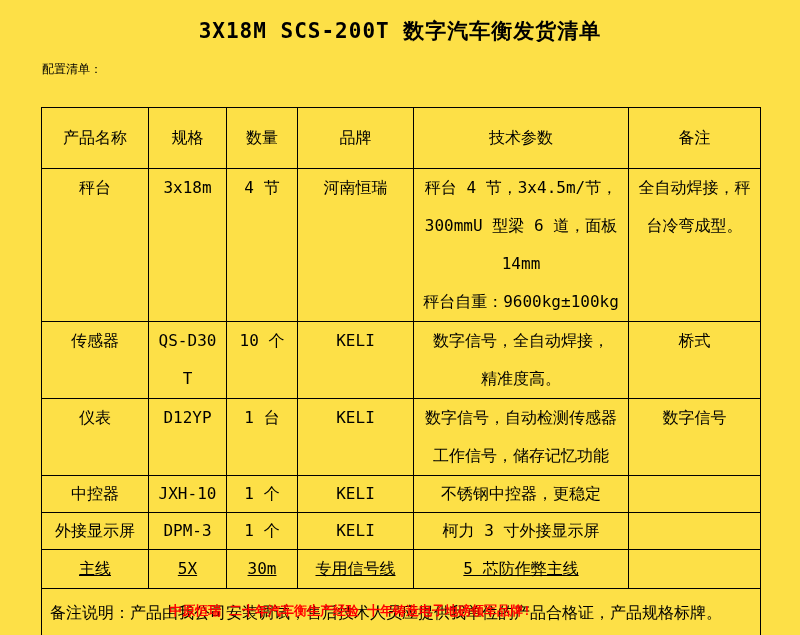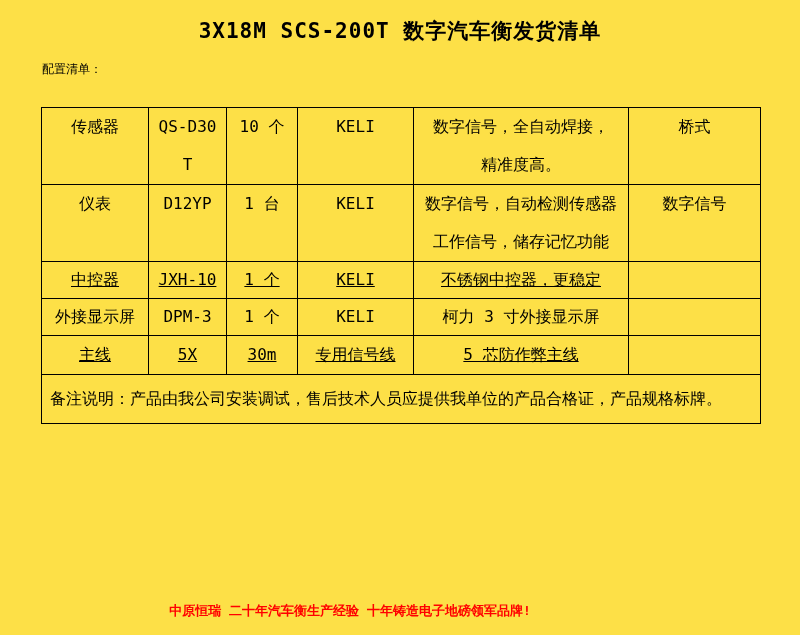--- a/index.html
+++ b/index.html
@@ -54,21 +54,21 @@
     word-break: break-all;
   }
   tr.rowh { height: 61px; }
   tr.rowh th { vertical-align: middle; line-height: 20px; }
   tr.r1 { height: 115px; }
   tr.r1 td { line-height: 38px; }
   tr.r2 { height: 75px; }
   tr.r2 td { line-height: 38px; }
   tr.r3 { height: 76px; }
   tr.r3 td { line-height: 38px; }
-  tr.r4 { height: 37px; text-decoration: underline; }
+  tr.r4 { height: 37px; }
   tr.r4 td { line-height: 36px; }
   tr.r5 { height: 37px; margin-top: 14px; }
   tr.r5 td { line-height: 36px; }
   tr.r6 { height: 39px; text-decoration: underline; }
   tr.r6 td { line-height: 38px; }
   tr.rnote { height: 49px; }
   tr.rnote td {
     text-align: left;
     line-height: 48px;
     padding: 0 4px 0 8px;
@@ -99,21 +99,41 @@
   <table class="config">
     <colgroup>
       <col style="width:107px">
       <col style="width:78px">
       <col style="width:71px">
       <col style="width:116px">
       <col style="width:215px">
       <col style="width:132px">
     </colgroup>
     <tbody>
+      <tr class="rowh">
+        <th>产品名称</th>
+        <th>规格</th>
+        <th>数量</th>
+        <th>品牌</th>
+        <th>技术参数</th>
+        <th>备注</th>
+      </tr>
 
+      <tr class="r1">
+        <td>秤台</td>
+        <td>3x18m</td>
+        <td>4 节</td>
+        <td>河南恒瑞</td>
+        <td>
+          <div>秤台 4 节，3x4.5m/节，</div>
+          <div>300mmU 型梁 6 道，面板 14mm</div>
+          <div>秤台自重：9600kg±100kg</div>
+        </td>
+        <td>全自动焊接，秤台冷弯成型。</td>
+      </tr>
 
       <tr class="r2">
         <td>传感器</td>
         <td>QS-D30T</td>
         <td>10 个</td>
         <td>KELI</td>
         <td>
           <div>数字信号，全自动焊接，</div>
           <div>精准度高。</div>
         </td>

